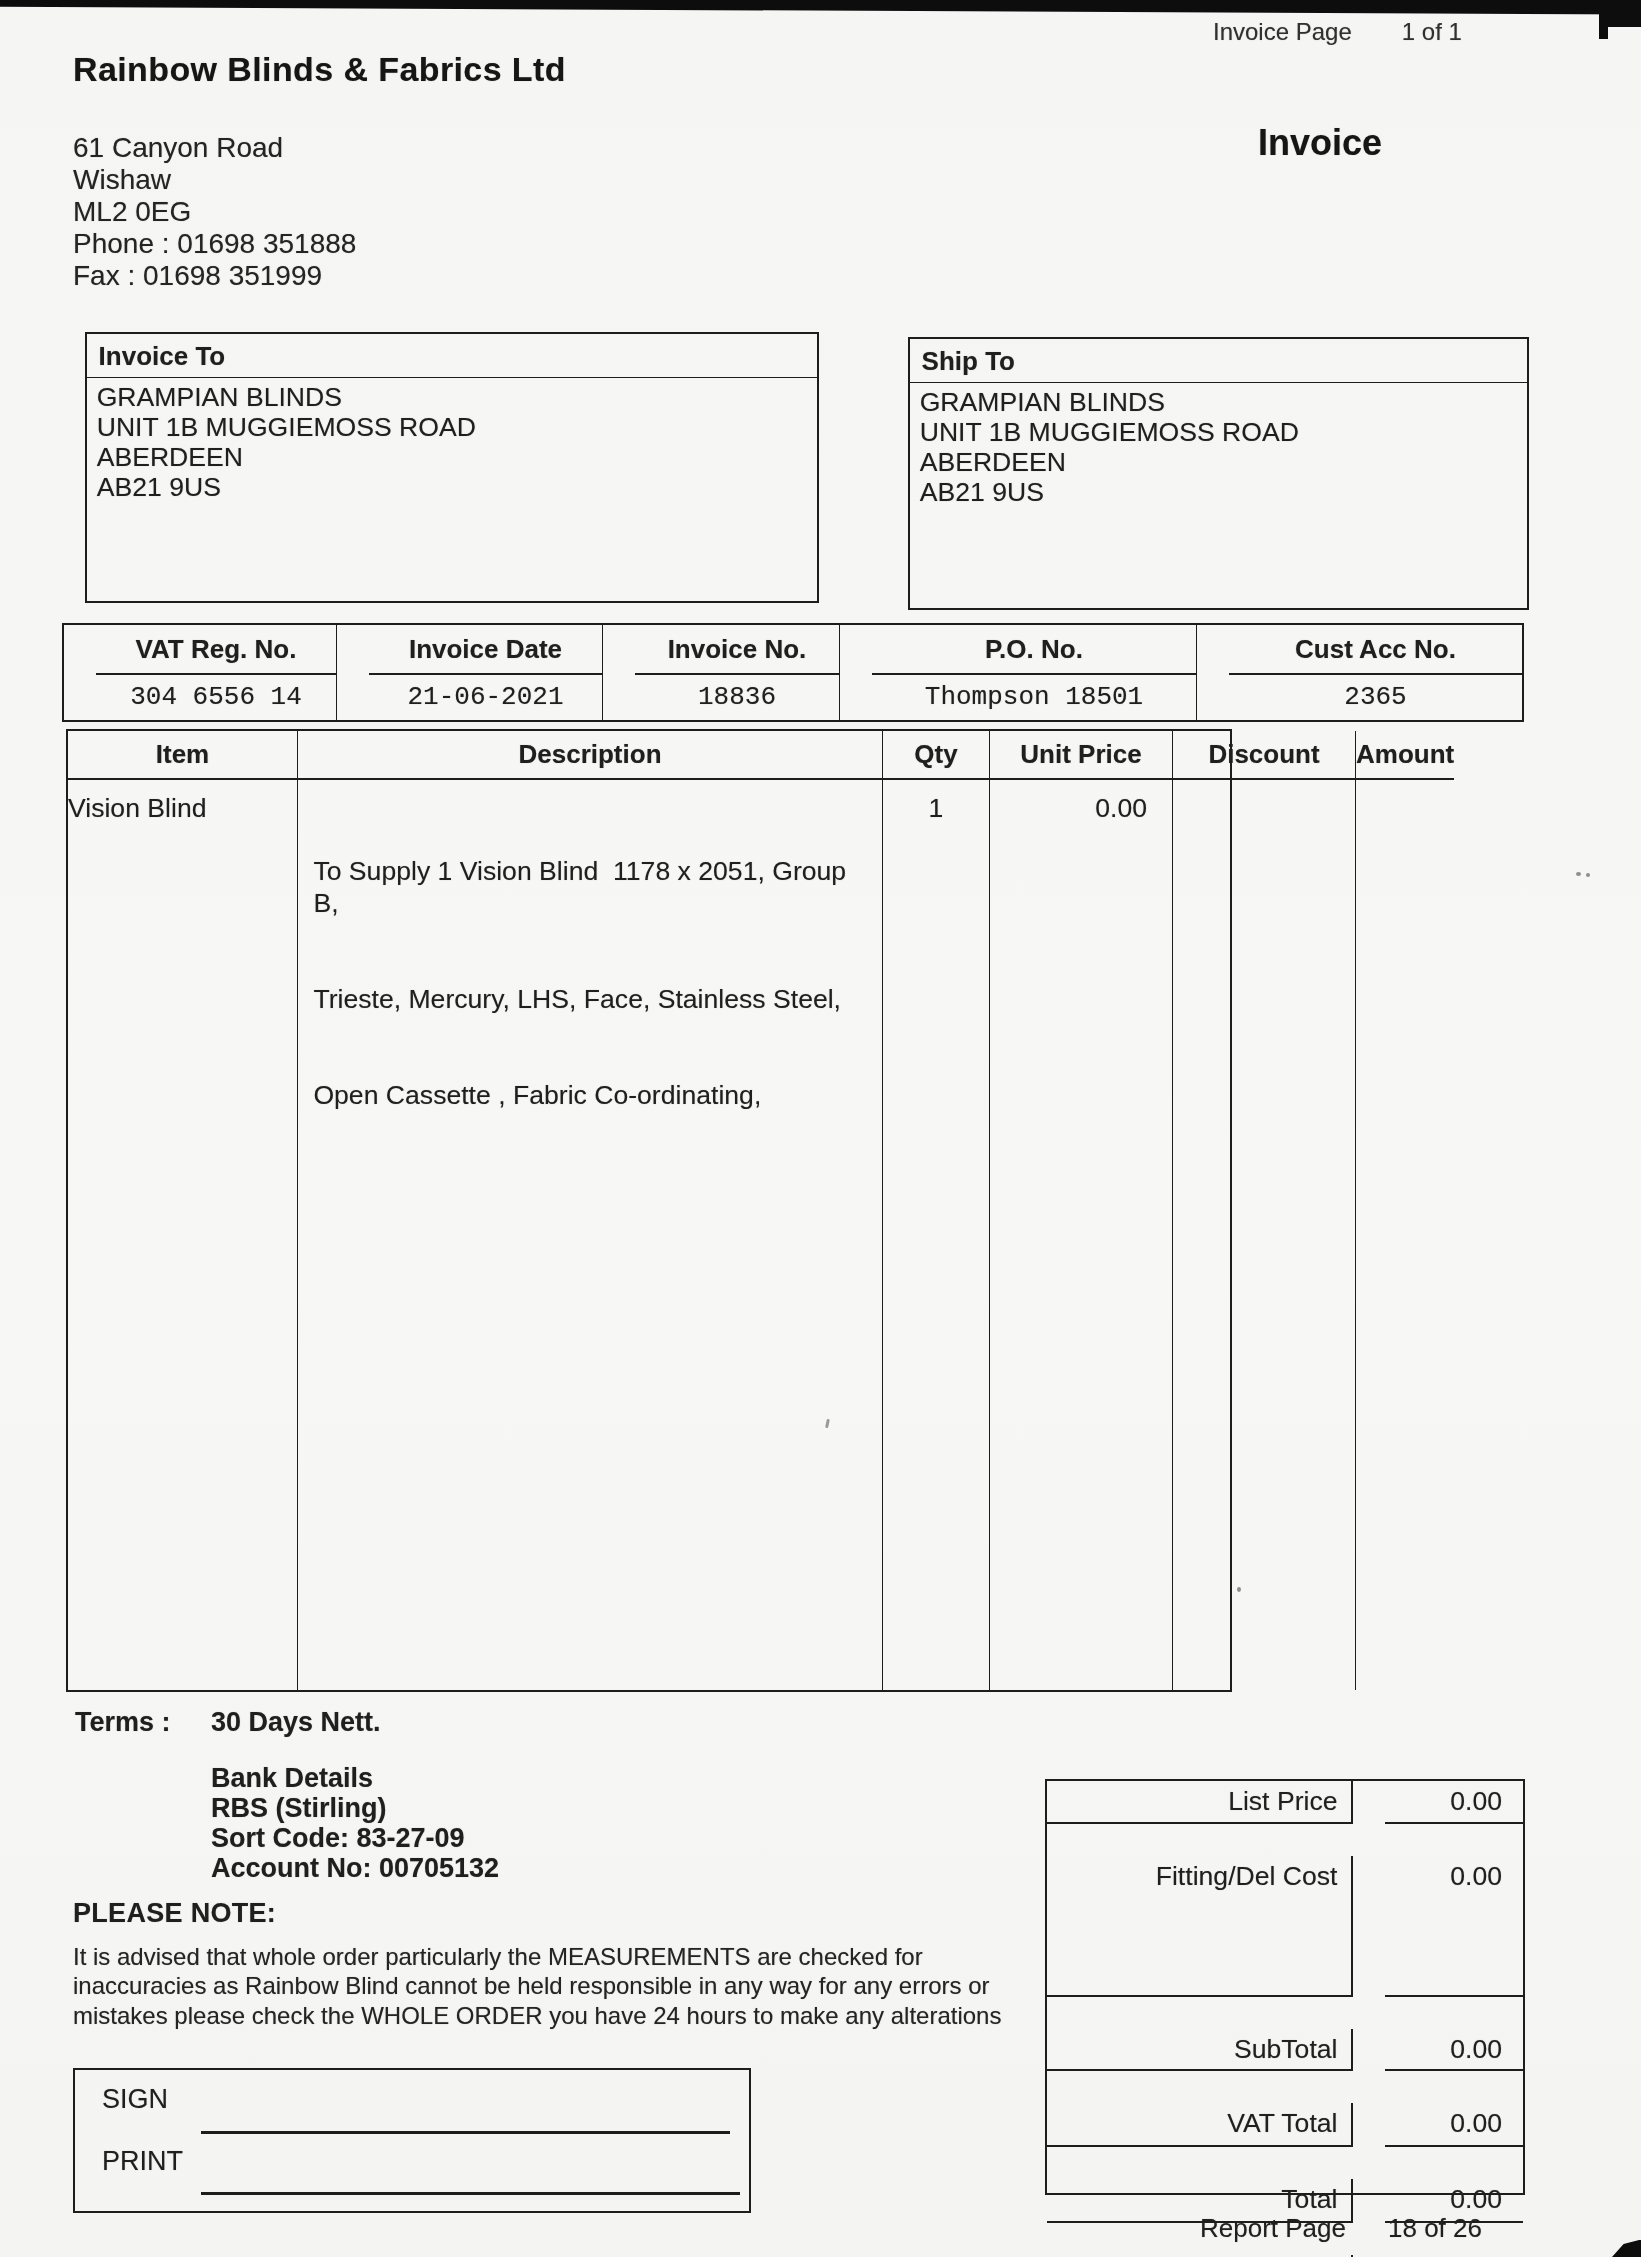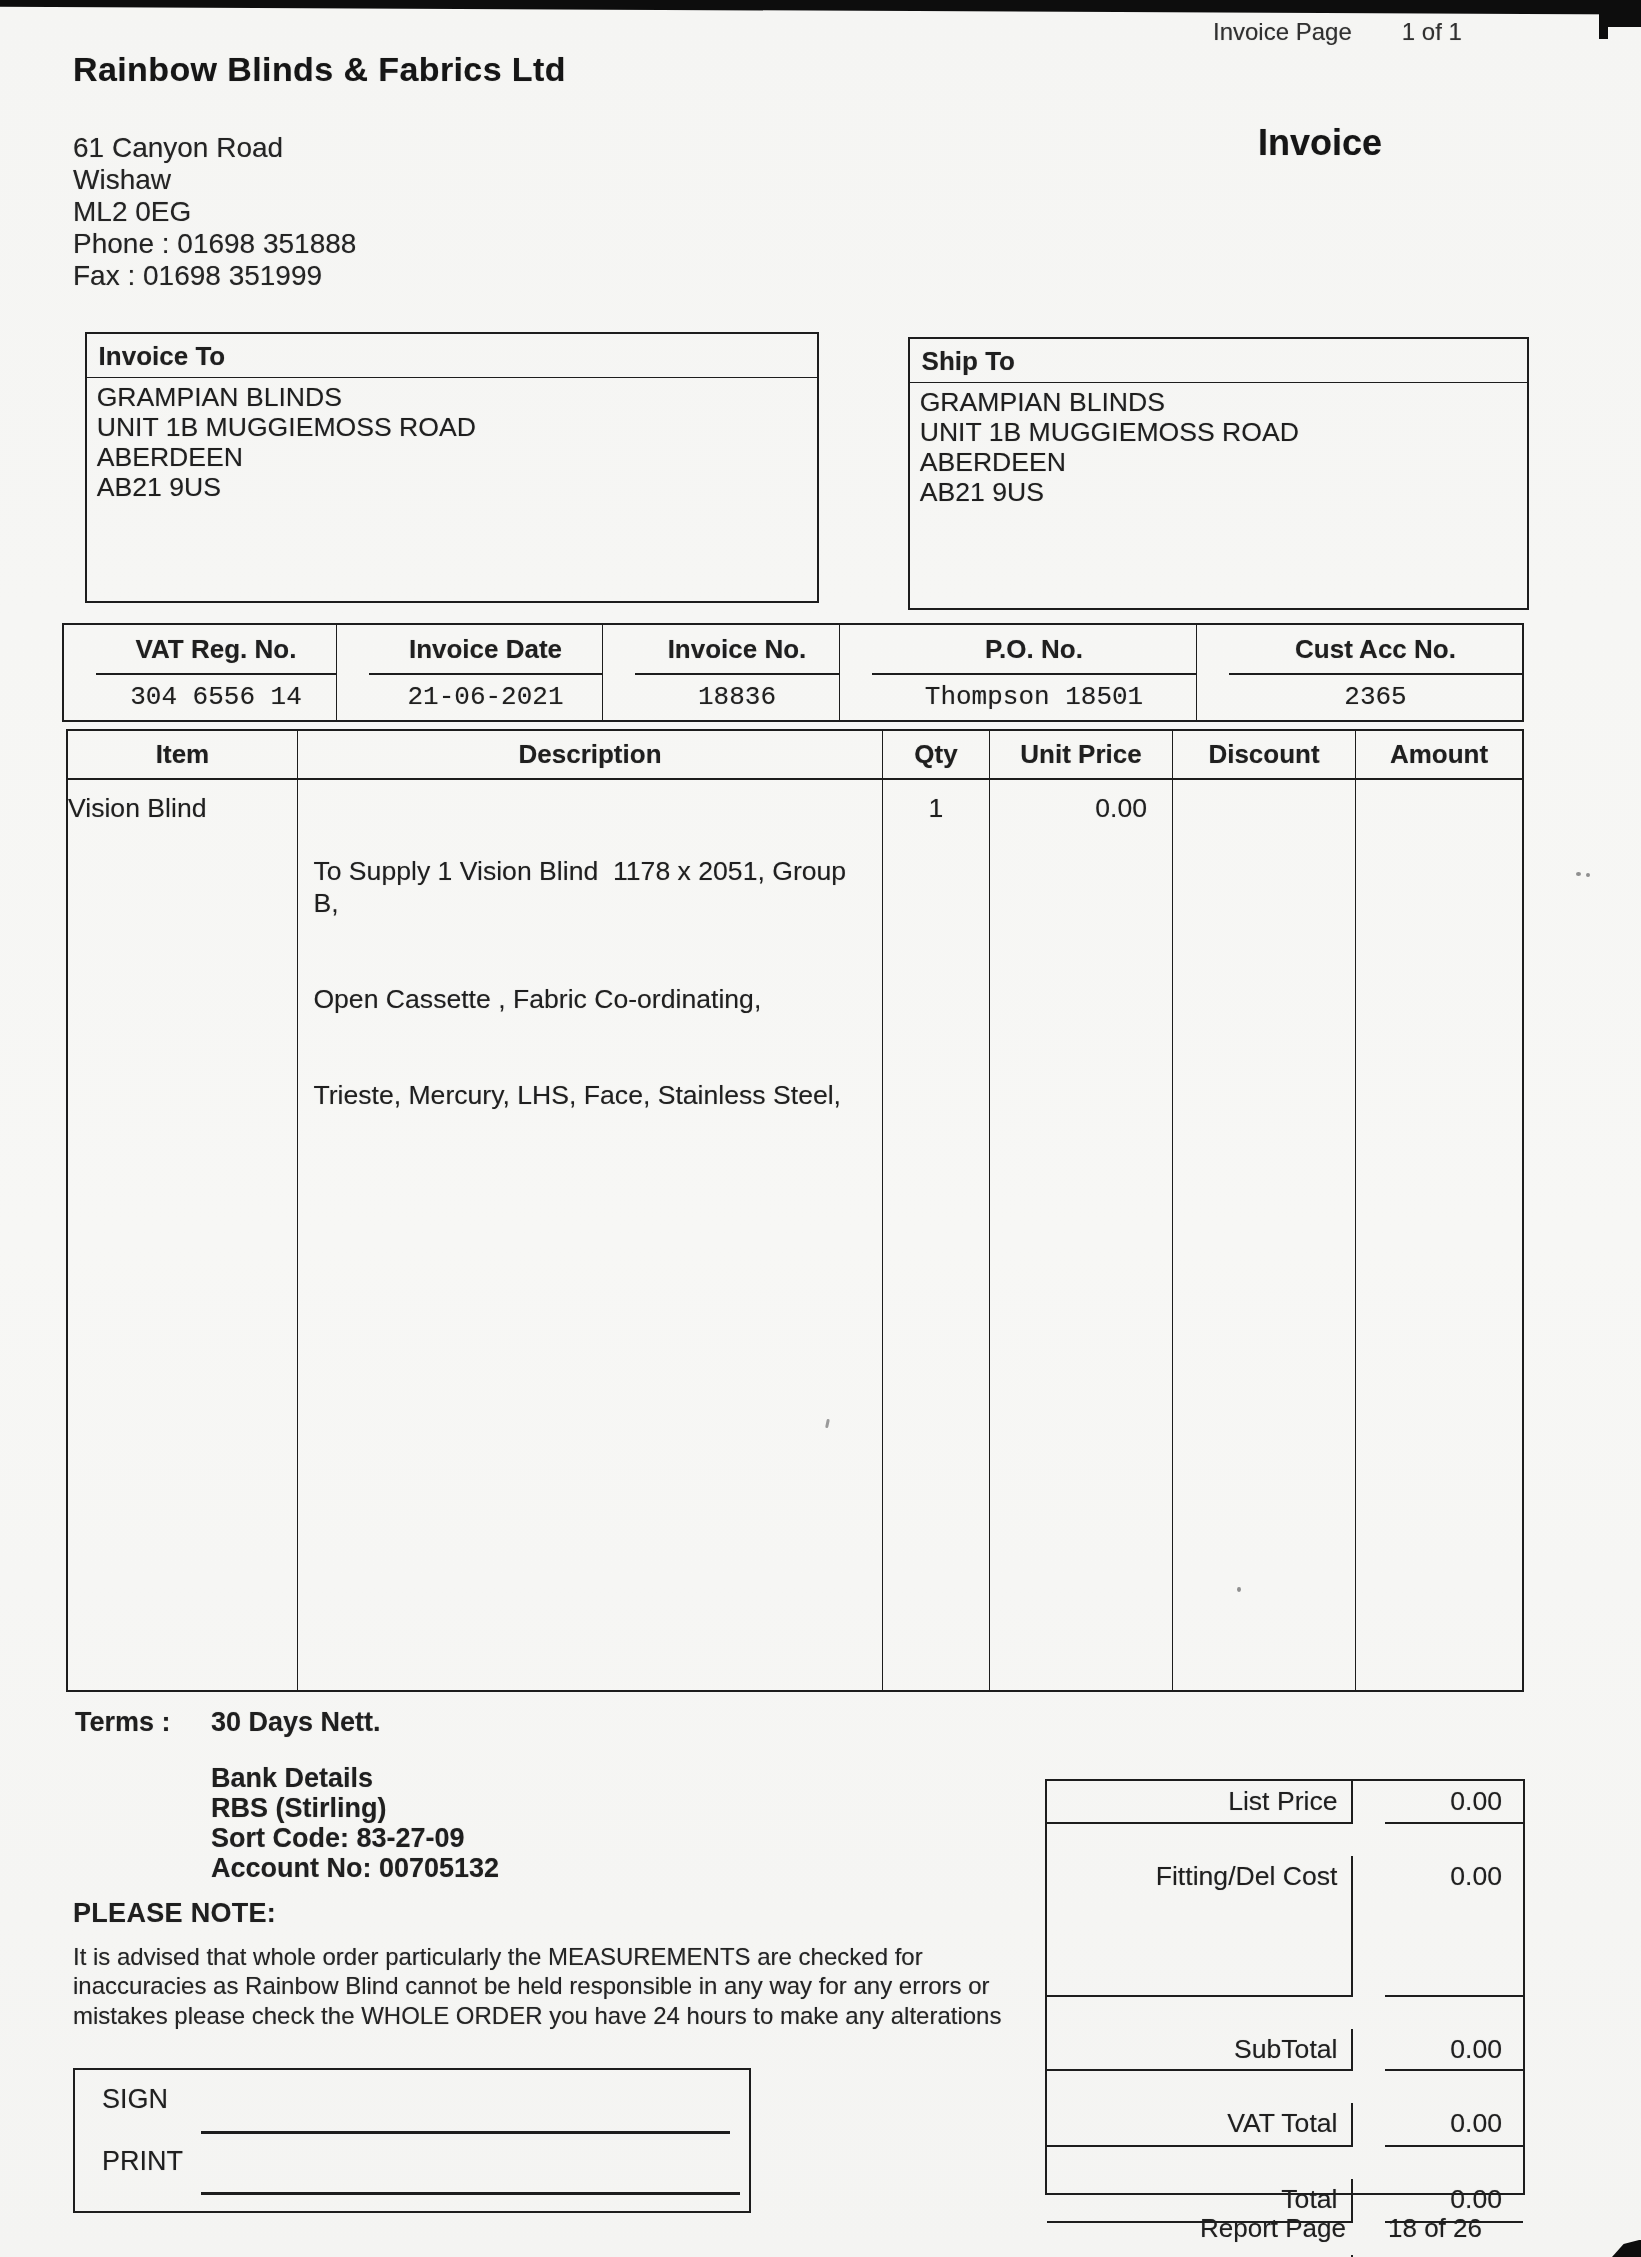--- a/index.html
+++ b/index.html
@@ -33,21 +33,21 @@
   .ship-to   { left:908px; top:337px; width:621px; height:273px; }
 
   .meta-table { position:absolute; left:62px; top:623px; width:1462px; height:99px;
     border:2.9px solid #1d1d1d; display:grid;
     grid-template-columns:273px 266px 237px 357px 1fr; grid-template-rows:50px 1fr; }
   .meta-table .cell { font-size:26px; display:flex; justify-content:center;margin-left:32px; }
   .meta-table .h { font-weight:bold; align-items:center; border-bottom:2.9px solid #1d1d1d; }
   .meta-table .v { padding-top:7px;font-family:Liberation Mono, monospace; }
   .br2 { border-right:1.9px solid #1d1d1d; }
 
-  .items-table { position:absolute; left:66px; top:729px; width:1458px; height:963px;
+  .items-table { position:absolute; left:66px; top:729px; width:1166px; height:963px;
     border:2.9px solid #1d1d1d; display:grid;
     grid-template-columns:230px 585px 107px 183px 183px 1fr; grid-template-rows:49px 1fr; }
   .items-table .h { font-weight:bold; font-size:26px; display:flex; align-items:center;
     justify-content:center; border-bottom:2.9px solid #1d1d1d; }
   .cell-item { padding-top:12.6px; font-size:26.6px; }
   .cell-desc { padding:10.6px 5.8px 0 15.4px; font-size:26.6px; line-height:32px; white-space:pre-wrap; }
   .cell-qty  { text-align:center; padding-top:12.6px; font-size:26.6px; }
   .cell-up   { text-align:right; padding:12.6px 25px 0 0; font-size:26.6px; }
 
   .totals { position:absolute; left:1045px; top:1779px; width:480px; height:416px;
@@ -142,22 +142,22 @@
     <div class="h br2">Item</div>
     <div class="h br2">Description</div>
     <div class="h br2">Qty</div>
     <div class="h br2">Unit Price</div>
     <div class="h br2">Discount</div>
     <div class="h">Amount</div>
 
     <div class="cell-item br2">Vision Blind</div>
     <div class="cell-desc br2">
       <div>To Supply 1 Vision Blind  1178 x 2051, Group B,</div>
+      <div>Trieste, Mercury, LHS, Face, Stainless Steel,</div>
       <div>Open Cassette , Fabric Co-ordinating,</div>
-      <div>Trieste, Mercury, LHS, Face, Stainless Steel,</div>
     </div>
     <div class="cell-qty br2">1</div>
     <div class="cell-up br2">0.00</div>
     <div class="br2"></div>
     <div></div>
   </div>
 
   <div class="terms-label">Terms :</div>
   <div class="terms-value">30 Days Nett.</div>
   <div class="bank-block">

